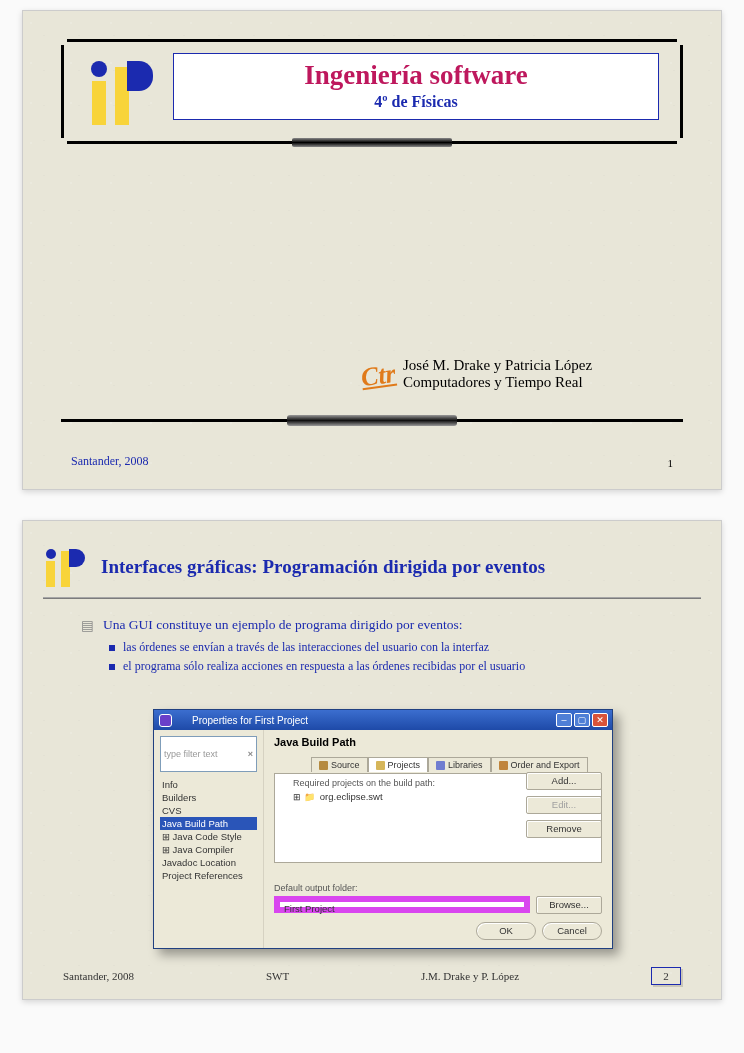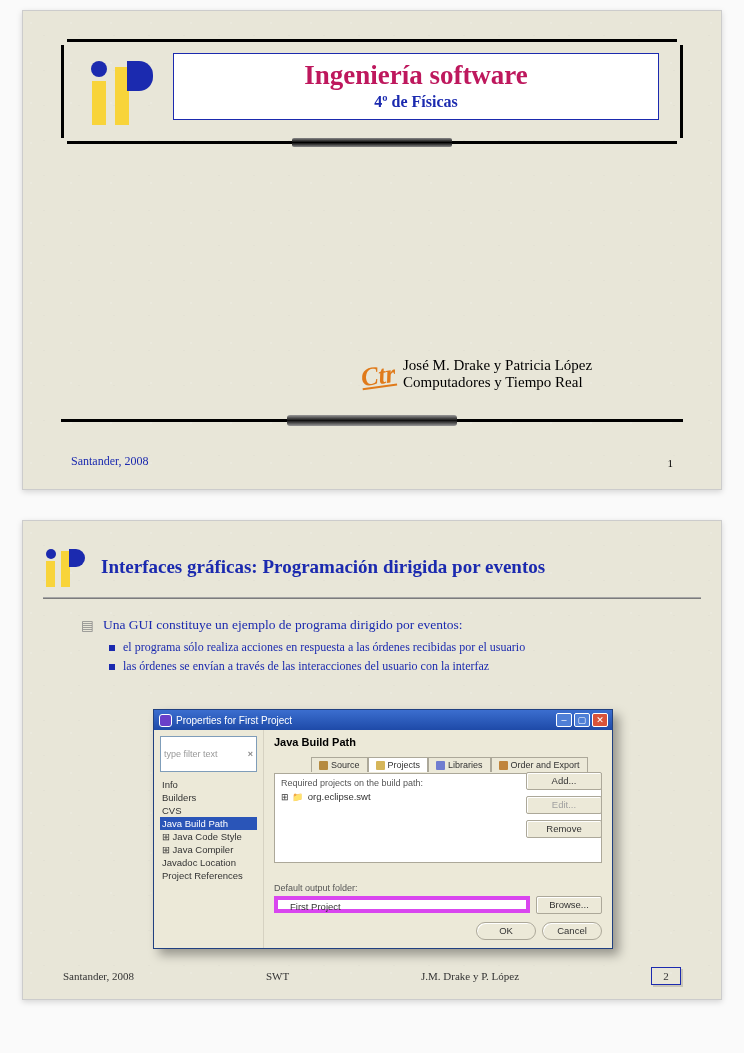--- a/index.html
+++ b/index.html
@@ -115,21 +115,21 @@
     font-family: Tahoma, Arial, sans-serif; font-size: 10px;
     box-shadow: 6px 6px 10px rgba(0,0,0,.35);
     background: #ece9d8; border: 1px solid #204080;
   }
   .dlg-titlebar {
     height: 20px;
     background: linear-gradient(#3b6ecf,#1e4aa8);
     color: #fff; display:flex; align-items:center; justify-content:space-between;
     padding: 0 4px 0 6px;
   }
-  .dlg-titlebar .caption { display:flex; align-items:flex-end; gap:5px;}
+  .dlg-titlebar .caption { display:flex; align-items:flex-end; gap:21px;}
   .dlg-titlebar .eicon {
     width:11px;height:11px;background:#6a3fc9;border-radius:2px;
     outline:1px solid #fff;
   }
   .winbtns { display:flex; gap:2px;}
   .winbtn { width:16px;height:14px;background:#4f7fd6;border:1px solid #fff;border-radius:2px;
     color:#fff;font-size:9px;line-height:12px;text-align:center;}
   .winbtn.close{ background:#d9533a;}
   .dlg-body { position:absolute; top:20px; left:0; right:0; bottom:0; display:flex;}
   .dlg-side { width:110px; padding:6px; border-right:1px solid #d6d2c2;}
@@ -146,35 +146,35 @@
   .tabs { display:flex; gap:0; margin-bottom:2px;padding-left:37px;}
   .tab { background:#ece9d8; border:1px solid #aca899; border-bottom:none;
     padding:2px 7px; font-size:9px; display:flex; align-items:center; gap:3px;
     position:relative; top:1px; color:#333;}
   .tab.active { background:#fff; z-index:2;}
   .tab .ti { width:9px;height:9px;background:#b58a3f;border-radius:1px;}
   .tab .ti.lib{background:#707dd0;}
   .tab .ti.oe{background:#c0843b;}
   .tab .ti.prj{ background:#d6b65a;}
   .reqpanel {
-    background:#fff; border:1px solid #aca899; height:90px; padding:4px 6px;
+    background:#fff; border:1px solid #aca899; height:90px; padding:4px 18px;
   }
   .reqpanel .lbl { font-size:9px; color:#555; margin-bottom:3px;}
   .reqpanel .row { display:flex; align-items:center; gap:4px; font-size:9.5px; color:#333;}
   .reqpanel .fico { font-size:9px;}
   .sidebtns { position:absolute; right:10px; top:42px; width:76px; display:flex; flex-direction:column; gap:6px;}
   .btn { height:18px; background:#ece9d8; border:1px solid #aca899; border-radius:2px;
     font-size:9.5px; text-align:center; line-height:16px; color:#333;
     box-shadow: inset 1px 1px 0 #fff;}
   .btn.dis { color:#a0a0a0;}
   .defout { position:absolute; left:10px; right:10px; bottom:34px;}
   .defout .lbl { font-size:9px; color:#555; margin-bottom:3px;}
   .defout-row { display:flex; gap:6px;}
-  .defout-row .fld { flex:1; height:17px; background:#fff; border:4px solid #d946ef;
-    font-size:9.5px; padding:1px 12px; color:#333;}
+  .defout-row .fld { flex:1; height:17px; background:#fff; border:6px solid #d946ef;
+    font-size:9.5px; padding:1px 4px; color:#333;}
   .okrow { position:absolute; right:10px; bottom:8px; display:flex; gap:6px;}
   .okrow .btn { width:60px;border-radius:9px;}
   .footer2 {
     position:absolute; bottom:14px; left:40px; right:40px;
     display:flex; justify-content:space-between; align-items:center;
     font-size:11px; color:#333;
   }
   .pgbox { width:30px; height:18px; border:1.5px solid #1b2aaf;
     display:flex;align-items:center;justify-content:center;font-size:11px;
     box-shadow: 2px 2px 0 #c9c6b8;}
@@ -233,25 +233,25 @@
   </div>
   <div class="s2-rule"></div>
 
   <div class="s2-body">
     <div class="lvl1">
       <span class="mk">▤</span>
       <span>Una GUI constituye un ejemplo de programa dirigido por eventos:</span>
     </div>
     <div class="lvl2">
       <span class="sq"></span>
-      <span>el programa sólo realiza acciones en respuesta a las órdenes recibidas por el usuario</span>
+      <span>las órdenes se envían a través de las interacciones del usuario con la interfaz</span>
     </div>
     <div class="lvl2">
       <span class="sq"></span>
-      <span>las órdenes se envían a través de las interacciones del usuario con la interfaz</span>
+      <span>el programa sólo realiza acciones en respuesta a las órdenes recibidas por el usuario</span>
     </div>
   </div>
 
   <div class="dlg">
     <div class="dlg-titlebar">
       <div class="caption">
         <span class="eicon"></span>
         <span>Properties for First Project</span>
       </div>
       <div class="winbtns">

